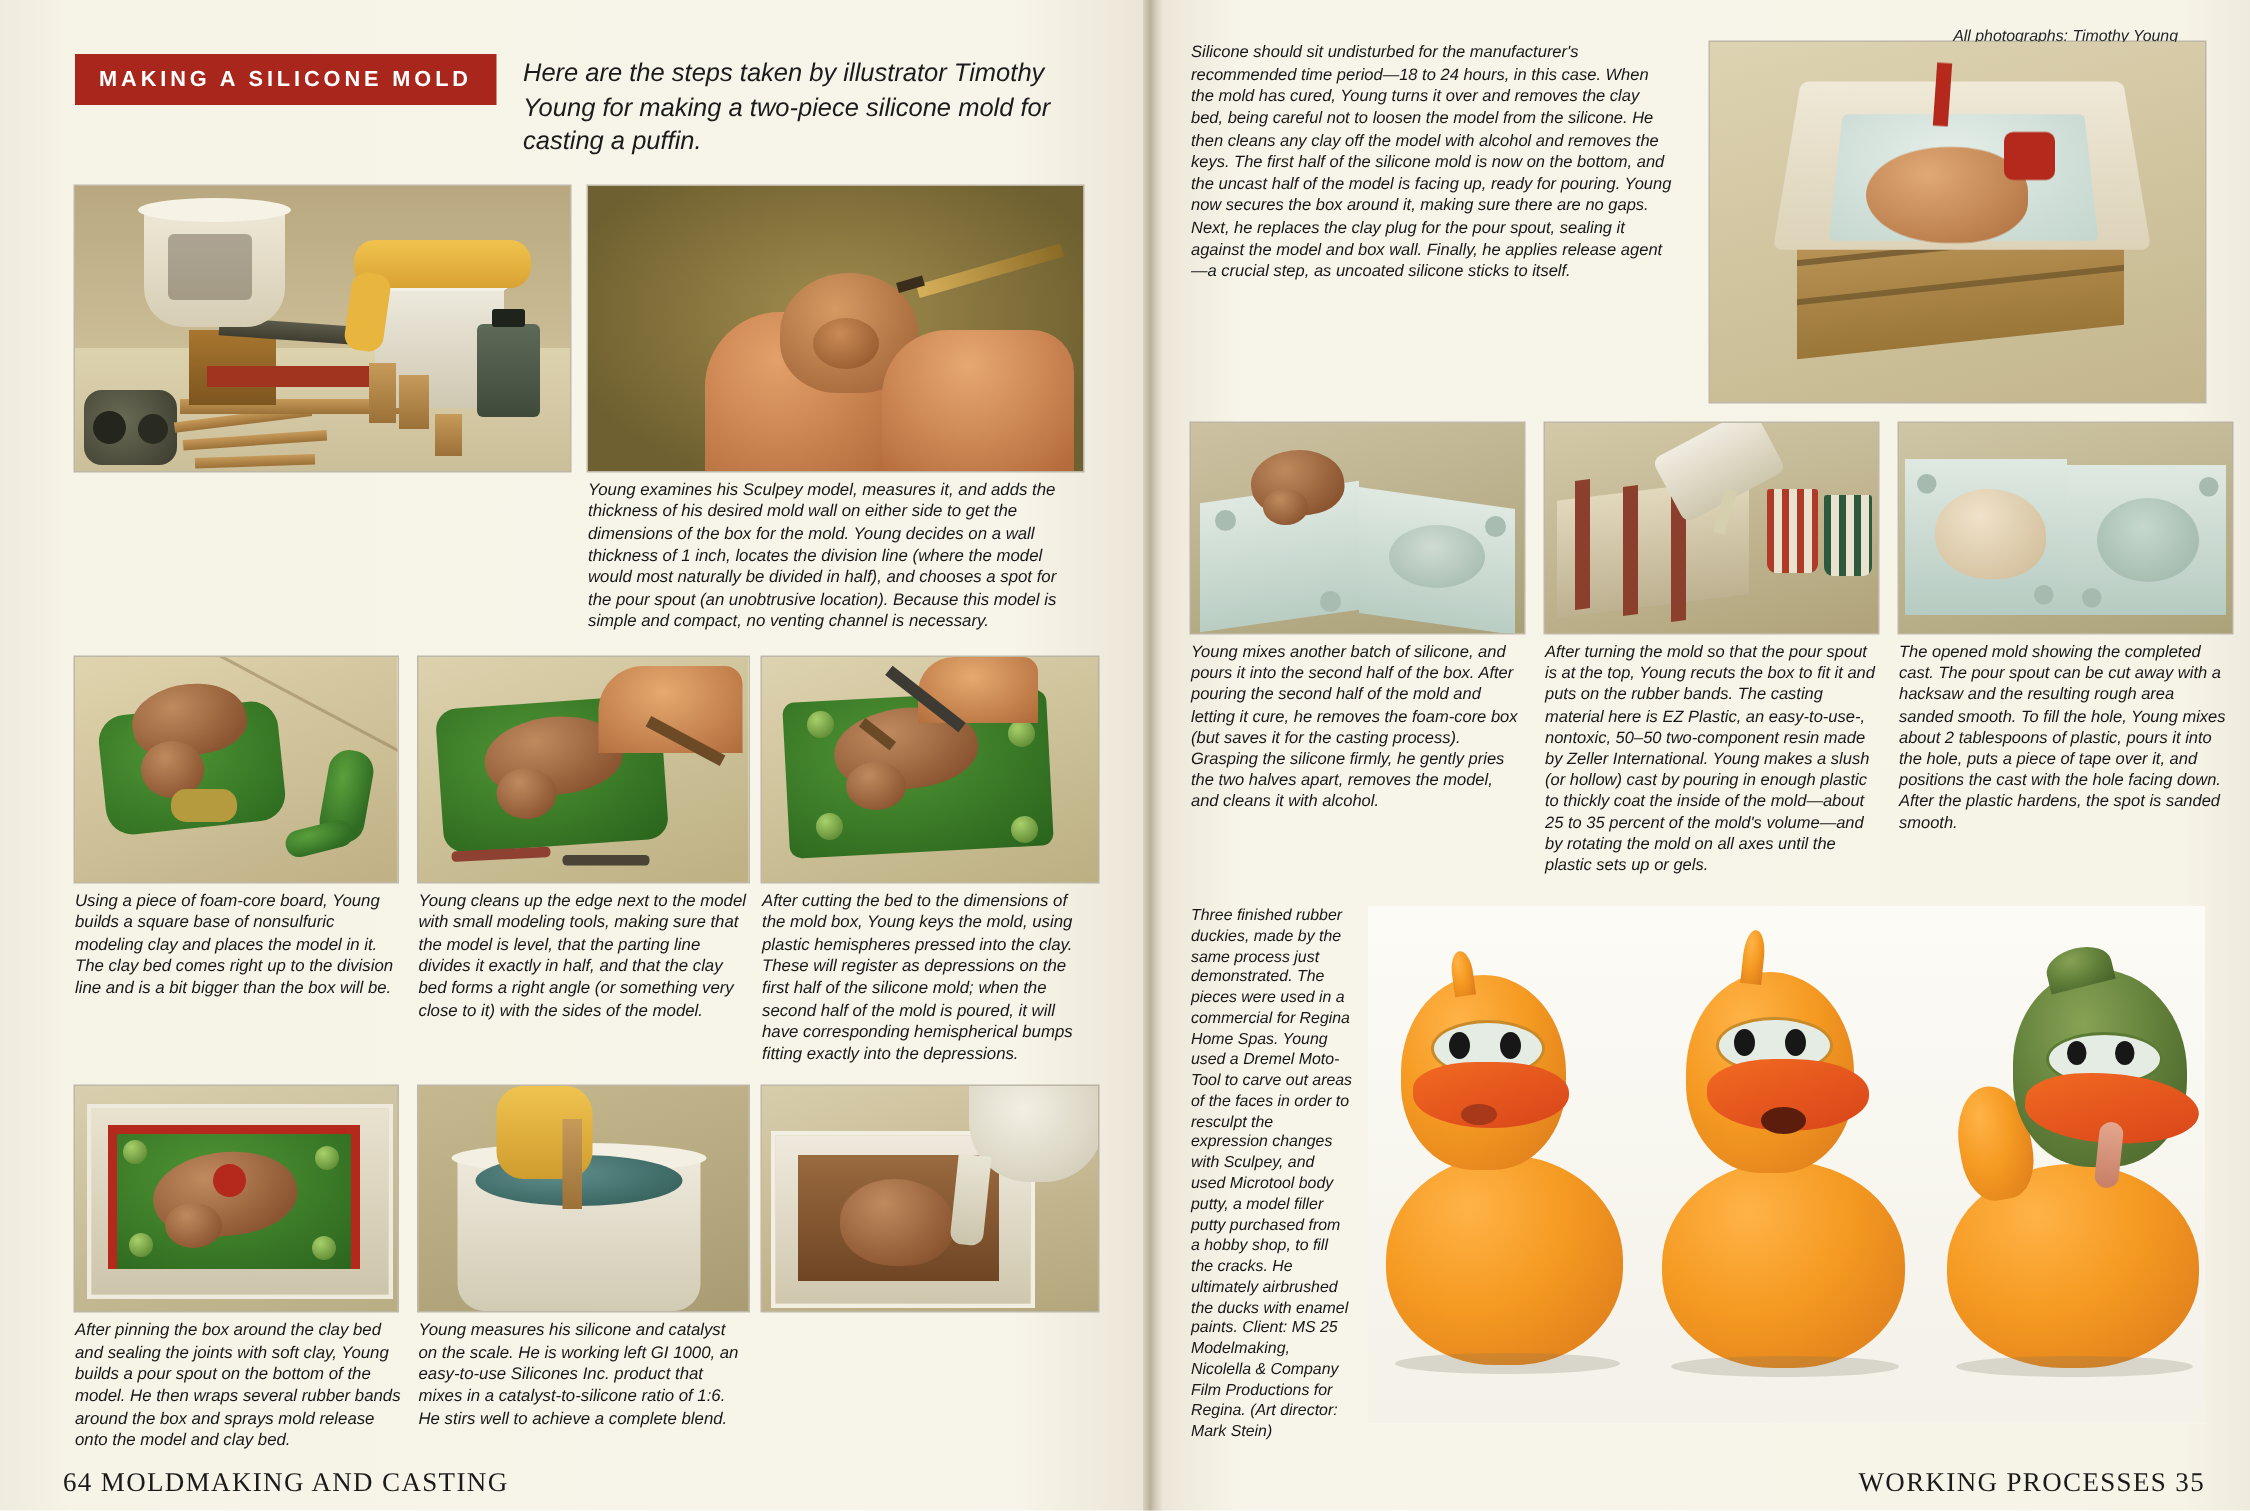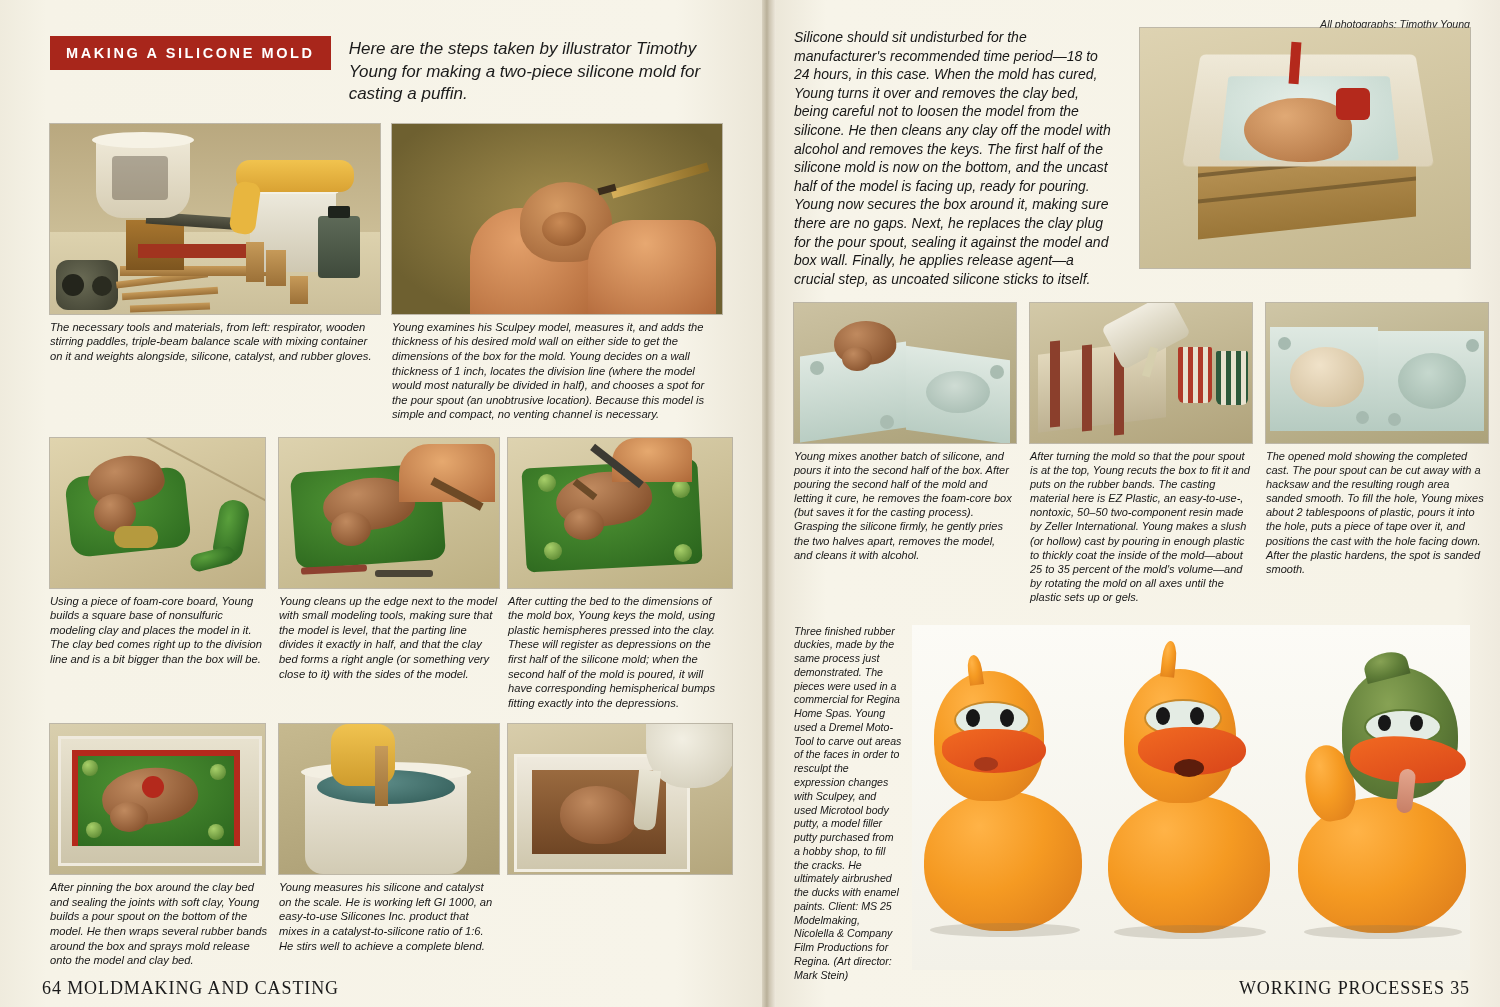--- a/index.html
+++ b/index.html
@@ -65,28 +65,28 @@
 
   
   .folio{
     position:absolute;bottom:8px;
     font-family:"Liberation Serif", serif;
     font-size:18px;letter-spacing:.9px;color:#1a1a1a;
   }
   .folio-left{left:42px;}
   .folio-right{right:30px;}
   .credit{
-    position:absolute;top:18px;right:30px;
+    position:absolute;top:18px;right:48px;
     font-style:italic;font-size:10.6px;color:#242424;
   }
 
   
   .r-top{display:flex;gap:14px;align-items:flex-start;}
   .r-text{
-    width:330px;font-style:italic;font-size:14px;line-height:1.33;color:#171717;
+    width:330px;font-style:italic;font-size:11px;line-height:1.33;color:#171717;
   }
   .r-mid{display:flex;gap:14px;margin-top:14px;}
   .r-col{width:224px;}
   .duck-area{display:flex;gap:10px;margin-top:20px;}
   .duck-cap{
     width:112px;font-style:italic;font-size:10.6px;line-height:1.30;color:#171717;
   }
   .left-grid{display:flex;gap:9px;}
   .lg-col{width:220px;}
 </style>
@@ -134,21 +134,20 @@
           <div style="left:186px;top:36px;width:118px;height:32px;background:linear-gradient(180deg,#f1c34e,#d9a233);border-radius:14px;"></div>
           <div style="left:182px;top:58px;width:26px;height:52px;background:#e8b63f;border-radius:10px;transform:rotate(8deg);"></div>
 
           <div style="left:268px;top:92px;width:42px;height:62px;background:linear-gradient(180deg,#5e6a58,#3f4a3b);border-radius:4px;"></div>
           <div style="left:278px;top:82px;width:22px;height:12px;background:#1e231c;border-radius:2px;"></div>
 
           <div class="wood" style="left:196px;top:118px;width:18px;height:40px;"></div>
           <div class="wood" style="left:216px;top:126px;width:20px;height:36px;"></div>
           <div class="wood" style="left:240px;top:152px;width:18px;height:28px;"></div>
         </div>
-        <div class="cap">The necessary tools and materials, from left: respirator, wooden stirring paddles, triple-beam balance scale with mixing container on it and weights alongside, silicone, catalyst, and rubber gloves.</div>
       </div>
 
       <div class="fig" style="width:330px;">
         <div class="photo" style="width:330px;height:190px;background:linear-gradient(170deg,#8f7d46,#6d5f2f);">
           <div style="left:0;top:0;width:330px;height:190px;background:radial-gradient(ellipse at 50% 45%,#a18c4d 0%,#6e6030 80%);"></div>
 
           <div style="left:78px;top:84px;width:120px;height:106px;background:radial-gradient(ellipse at 40% 30%,#e3a06a,#b46c3c);border-radius:50px 40px 0 0;"></div>
 
           <div style="left:128px;top:58px;width:92px;height:80px;background:radial-gradient(ellipse at 40% 30%,#d59a63,#9a5d32);border-radius:50% 50% 42% 42%;"></div>
           <div style="left:150px;top:88px;width:44px;height:34px;background:radial-gradient(ellipse at 40% 30%,#c98a55,#8c5127);border-radius:50%;"></div>

